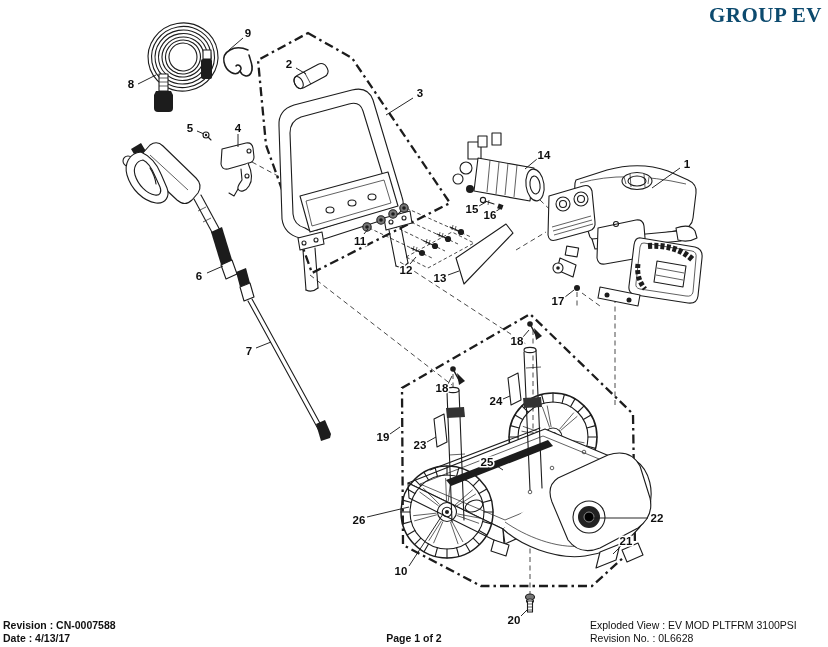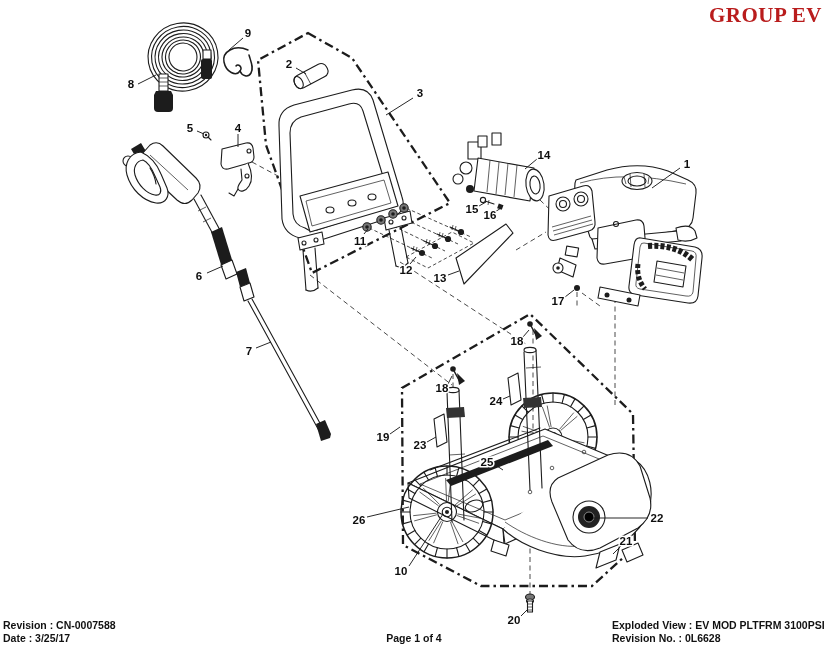--- a/index.html
+++ b/index.html
@@ -1,23 +1,23 @@
 <!DOCTYPE html>
 <html><head>
 <meta charset="utf-8">
 <style>
   html,body{margin:0;padding:0;background:#fff;}
   .page{position:relative;width:828px;height:647px;background:#fff;overflow:hidden;
         font-family:"Liberation Sans",sans-serif;color:#111;}
   .title{position:absolute;top:3px;right:6px;font-family:"Liberation Serif",serif;
-         font-weight:bold;font-size:21px;letter-spacing:.5px;color:#b91c1c;}
+         font-weight:bold;font-size:21px;letter-spacing:.5px;color:#0c4a6e;}
   .footer-left{position:absolute;left:3px;bottom:2px;font-size:10.5px;font-weight:bold;line-height:13px;}
   .footer-center{position:absolute;left:0;right:0;bottom:3px;text-align:center;
          font-size:10.5px;font-weight:bold;}
-  .footer-right{position:absolute;left:590px;bottom:2px;font-size:10.5px;font-weight:bold;line-height:13px;margin-left:22px;}
+  .footer-right{position:absolute;left:590px;bottom:2px;font-size:10.5px;font-weight:normal;line-height:13px;}
   svg{position:absolute;left:0;top:0;}
   .ink{stroke:#1c1c1c;fill:none;stroke-width:1.1;stroke-linecap:round;stroke-linejoin:round;}
   .ink2{stroke:#1c1c1c;fill:none;stroke-width:1.5;stroke-linecap:round;stroke-linejoin:round;}
   .thin{stroke:#1c1c1c;fill:none;stroke-width:.7;}
   .fw{fill:#fff;}
   .dk{fill:#1c1c1c;stroke:none;}
   .gy{fill:#777;}
   .boxdash{stroke:#1c1c1c;stroke-width:2.3;fill:none;stroke-dasharray:9 4 2.5 4;stroke-linecap:butt;}
   .axis{stroke:#1c1c1c;stroke-width:.8;fill:none;stroke-dasharray:5 3.5;}
   .axis2{stroke:#1c1c1c;stroke-width:.8;fill:none;stroke-dasharray:3.5 2.5;}
@@ -542,22 +542,22 @@
           <line x1="367" y1="517" x2="409" y2="507" class="leader"></line>
           <text x="359" y="520" dy="0.36em" class="callout-num">26</text>
         </g>
       </g>
   </svg>
 
   <div class="title">GROUP EV</div>
 
   <div class="footer-left">
     <div>Revision : CN-0007588</div>
-    <div>Date : 3/25/17</div>
+    <div>Date : 4/13/17</div>
   </div>
 
-  <div class="footer-center">Page 1 of 4</div>
+  <div class="footer-center">Page 1 of 2</div>
 
   <div class="footer-right">
     <div>Exploded View : EV MOD PLTFRM 3100PSI</div>
     <div>Revision No. : 0L6628</div>
   </div>
 </div>
 
 </body></html>

